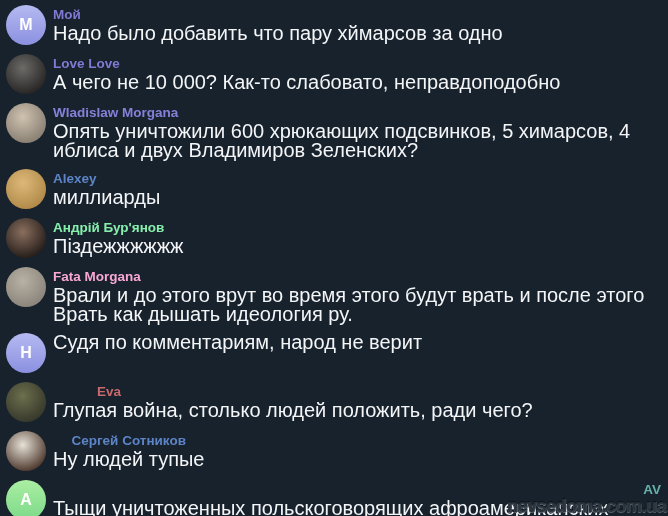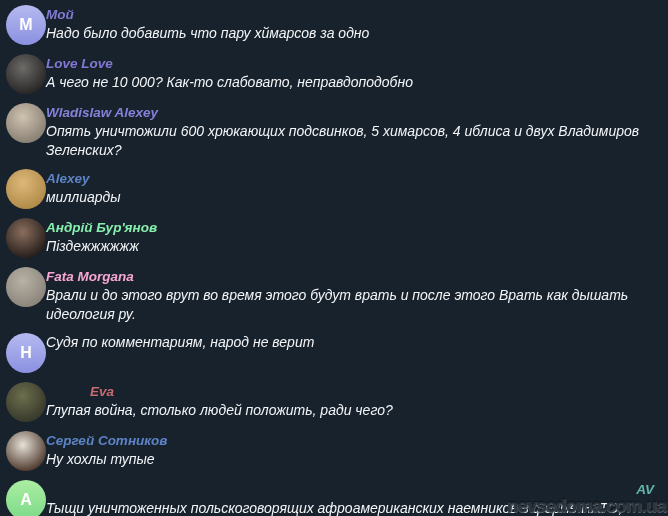--- a/index.html
+++ b/index.html
@@ -27,33 +27,33 @@
     overflow: hidden;
   }
   .avatar-letter {
     color: #ffffff;
     font-size: 16px;
     font-weight: bold;
     line-height: 1;
     user-select: none;
   }
   .content {
+    margin-left: 7px;
     padding-top: 0px;
     min-width: 0;
-    font-style: italic;
   }
   .author {
     font-size: 13.5px;
     font-weight: bold;
     line-height: 19px;
     white-space: nowrap;
   }
   .message {
     color: #f3f5f7;
-    font-size: 14px;
+    font-size: 20px;
     line-height: 19px;
     max-width: 608px;
   }
   .watermark {
     position: absolute;
     right: 2px;
     bottom: -1px;
     font-size: 18px;
     font-weight: bold;
     letter-spacing: -0.5px;
@@ -85,21 +85,21 @@
       <div class="author" style="color: rgb(129, 121, 211);">Love Love</div>
       <div class="message">А чего не 10 000? Как-то слабовато, неправдоподобно</div>
     </div>
   </div>
 
   <div class="row">
     <div class="avatar" style="background: radial-gradient(circle at 42% 35%, rgb(207, 194, 176) 0%, rgb(135, 126, 113) 78%);">
       
     </div>
     <div class="content">
-      <div class="author" style="color: rgb(134, 128, 217);">Wladislaw Alexey</div>
+      <div class="author" style="color: rgb(134, 128, 217);">Wladislaw Morgana</div>
       <div class="message">Опять уничтожили 600 хрюкающих подсвинков, 5 химарсов, 4 иблиса и двух Владимиров Зеленских?</div>
     </div>
   </div>
 
   <div class="row">
     <div class="avatar" style="background: radial-gradient(circle at 42% 35%, rgb(220, 184, 120) 0%, rgb(176, 137, 72) 78%);">
       
     </div>
     <div class="content">
       <div class="author" style="color: rgb(93, 132, 198);">Alexey</div>
@@ -144,22 +144,22 @@
       <div class="author" style="color: rgb(199, 106, 109); padding-left: 44px;">Eva</div>
       <div class="message">Глупая война, столько людей положить, ради чего?</div>
     </div>
   </div>
 
   <div class="row">
     <div class="avatar" style="background: radial-gradient(circle at 42% 35%, rgb(230, 225, 214) 0%, rgb(76, 54, 43) 78%);">
       
     </div>
     <div class="content">
-      <div class="author" style="color: rgb(93, 132, 198);">Сергей Сотников</div>
-      <div class="message">Ну хохлы тупые</div>
+      <div class="author" style="color: rgb(93, 132, 198); text-align: center;">Сергей Сотников</div>
+      <div class="message">Ну людей тупые</div>
     </div>
   </div>
 
   <div class="row">
     <div class="avatar" style="background: linear-gradient(rgb(171, 238, 162), rgb(124, 218, 137));">
       <span class="avatar-letter">A</span>
     </div>
     <div class="content">
       <div class="author" style="color: rgb(100, 178, 170); text-align: right;">AV</div>
       <div class="message">Тыщи уничтоженных польскоговорящих афроамериканских наемников в форме НАТО, тыщи!</div>

